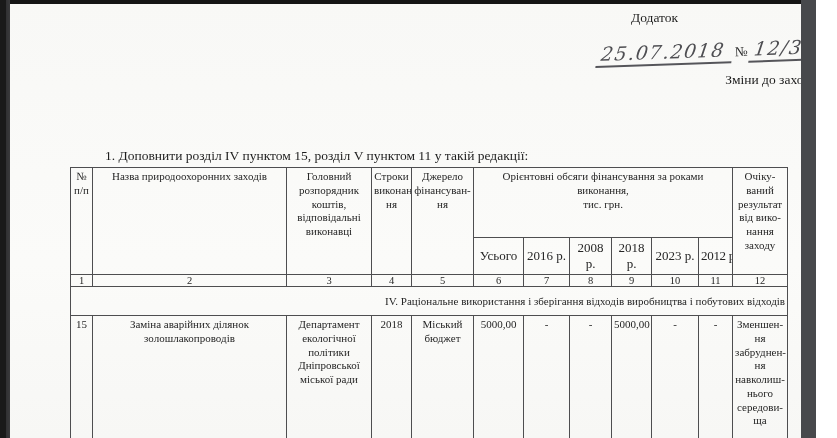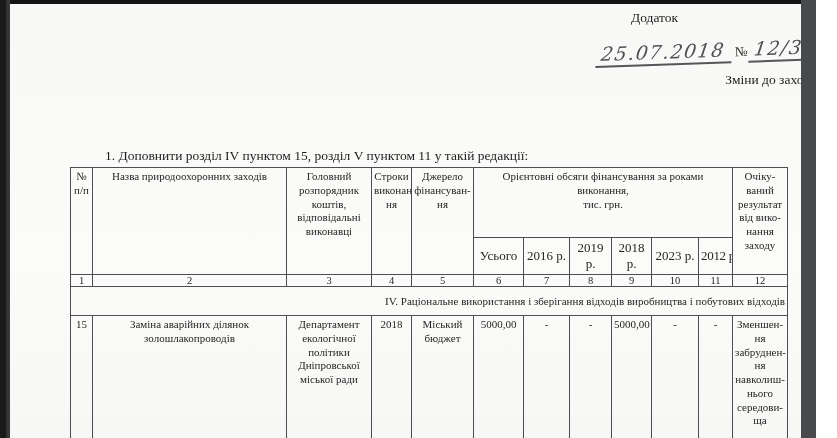--- a/index.html
+++ b/index.html
@@ -107,21 +107,21 @@
       <td rowspan="2" class="pre">Очіку-
 ваний
 результат
 від вико-
 нання
 заходу</td>
     </tr>
     <tr class="r-years">
       <td>Усього</td>
       <td>2016 р.</td>
-      <td>2019 р.</td>
+      <td>2008 р.</td>
       <td>2018 р.</td>
       <td>2023 р.</td>
       <td class="y-2020">2012 р.</td>
     </tr>
     <tr class="r-nums">
       <td>1</td>
       <td>2</td>
       <td>3</td>
       <td>4</td>
       <td>5</td>

